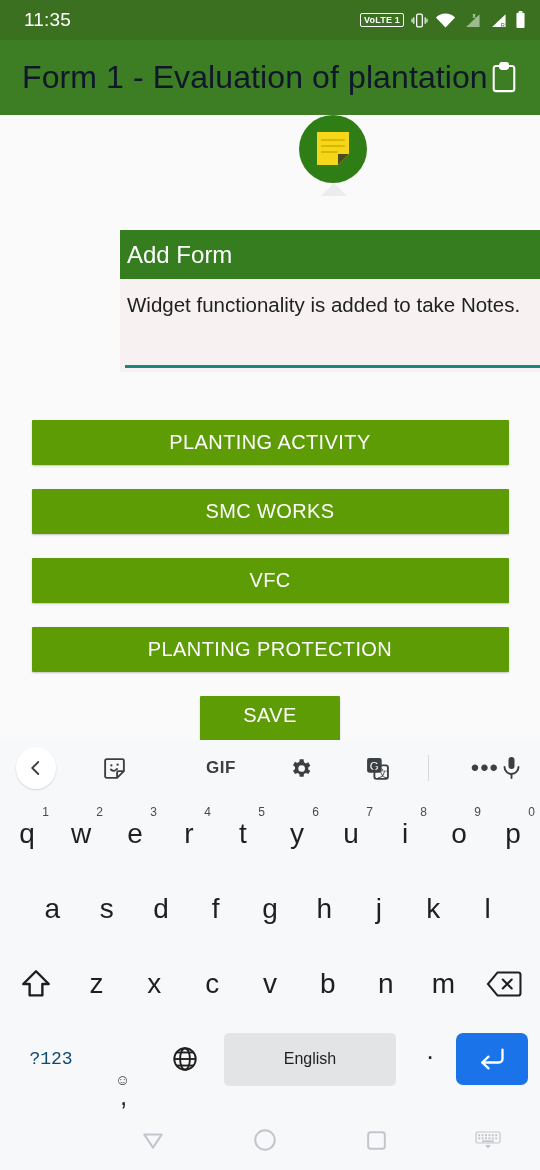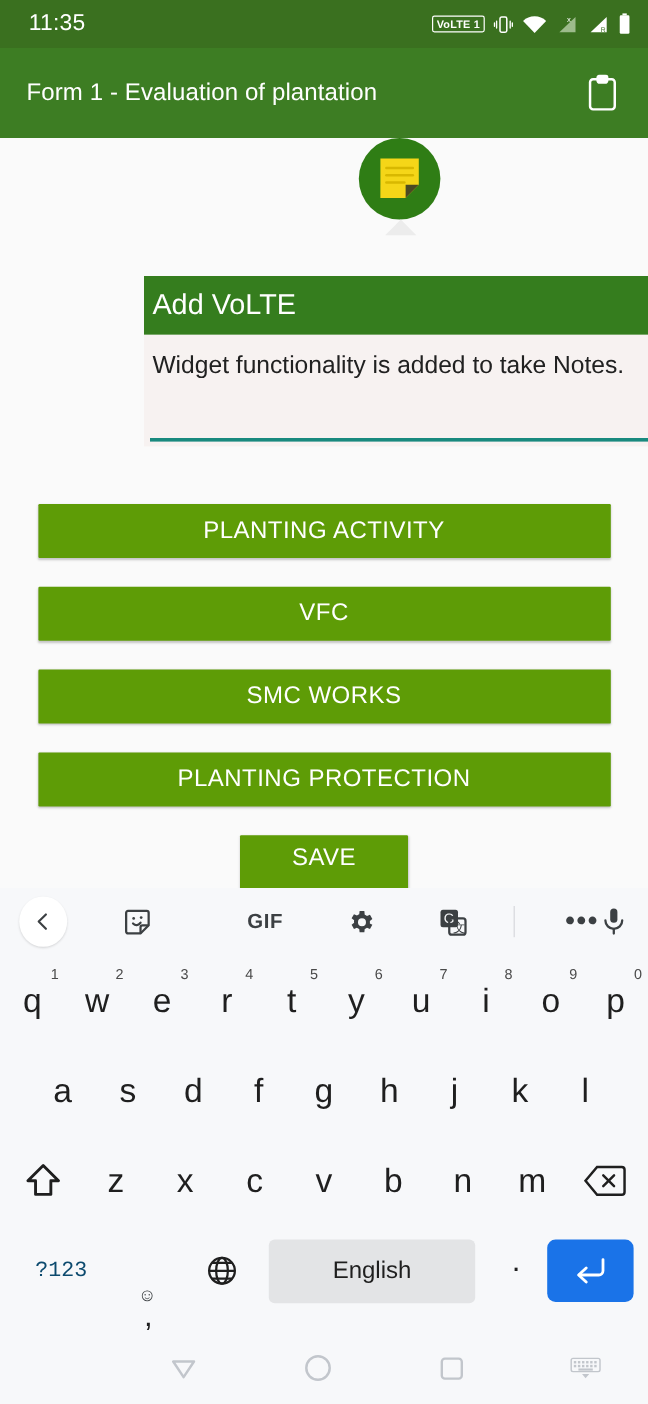--- a/index.html
+++ b/index.html
@@ -47,22 +47,22 @@
 
   
   .app-bar {
     position: absolute; top: 40px; left: 0;
     width: 540px; height: 75px;
     background: #3d7d23;
     display: flex; align-items: center;
     padding: 0 20px 0 22px;
   }
   .app-title {
-    color: #ffffff;
-    font-size: 20px;
+    color: #0f172a;
+    font-size: 32px;
     font-weight: 400;
     letter-spacing: .1px;
     white-space: nowrap;
   }
   .app-bar-action {
     margin-left: auto;
     width: 36px; height: 36px;
     display: flex; align-items: center; justify-content: center;
   }
 
@@ -272,21 +272,21 @@
     display: flex; align-items: center; justify-content: center;
     cursor: pointer;
   }
   .k-space {
     flex: 1;
     height: 53px;
     margin: 0 8px;
     background: #e3e4e6;
     border-radius: 5px;
     display: flex; align-items: center; justify-content: center;
-    font-size: 20px; color: #1f1f1f;
+    font-size: 16px; color: #1f1f1f;
     cursor: pointer;
     font-family: "Liberation Sans", sans-serif;
   }
   .k-period {
     width: 52px;
     display: flex; align-items: flex-end; justify-content: center;
     padding-bottom: 18px;
     font-size: 26px; color: #1f1f1f;
     cursor: pointer;
   }
@@ -366,33 +366,33 @@
               <line x1="9" y1="11" x2="31" y2="11"></line>
               <line x1="9" y1="17" x2="31" y2="17"></line>
               <line x1="9" y1="23" x2="24" y2="23"></line>
             </g>
           </svg>
         </div>
         <div class="note-pointer"></div>
       </div>
 
       <div class="note-header">
-        <span class="note-header-title">Add VoLTE</span>
+        <span class="note-header-title">Add Form</span>
       </div>
 
       <div class="note-body">
         <div class="note-body-text">Widget functionality is added to take Notes.</div>
         <div class="note-underline"></div>
       </div>
     </div>
 
     <div class="btn-stack">
       <button class="big-btn">PLANTING ACTIVITY</button>
+      <button class="big-btn">SMC WORKS</button>
       <button class="big-btn">VFC</button>
-      <button class="big-btn">SMC WORKS</button>
       <button class="big-btn">PLANTING PROTECTION</button>
       <button class="save-btn">SAVE</button>
     </div>
   </div>
 
   <div class="keyboard">
 
     <div class="kb-toolbar">
       <div class="kb-back-circle">
         <svg width="18" height="18" viewBox="0 0 24 24" fill="none" stroke="#3c4043" stroke-width="2.4" stroke-linecap="round" stroke-linejoin="round">

